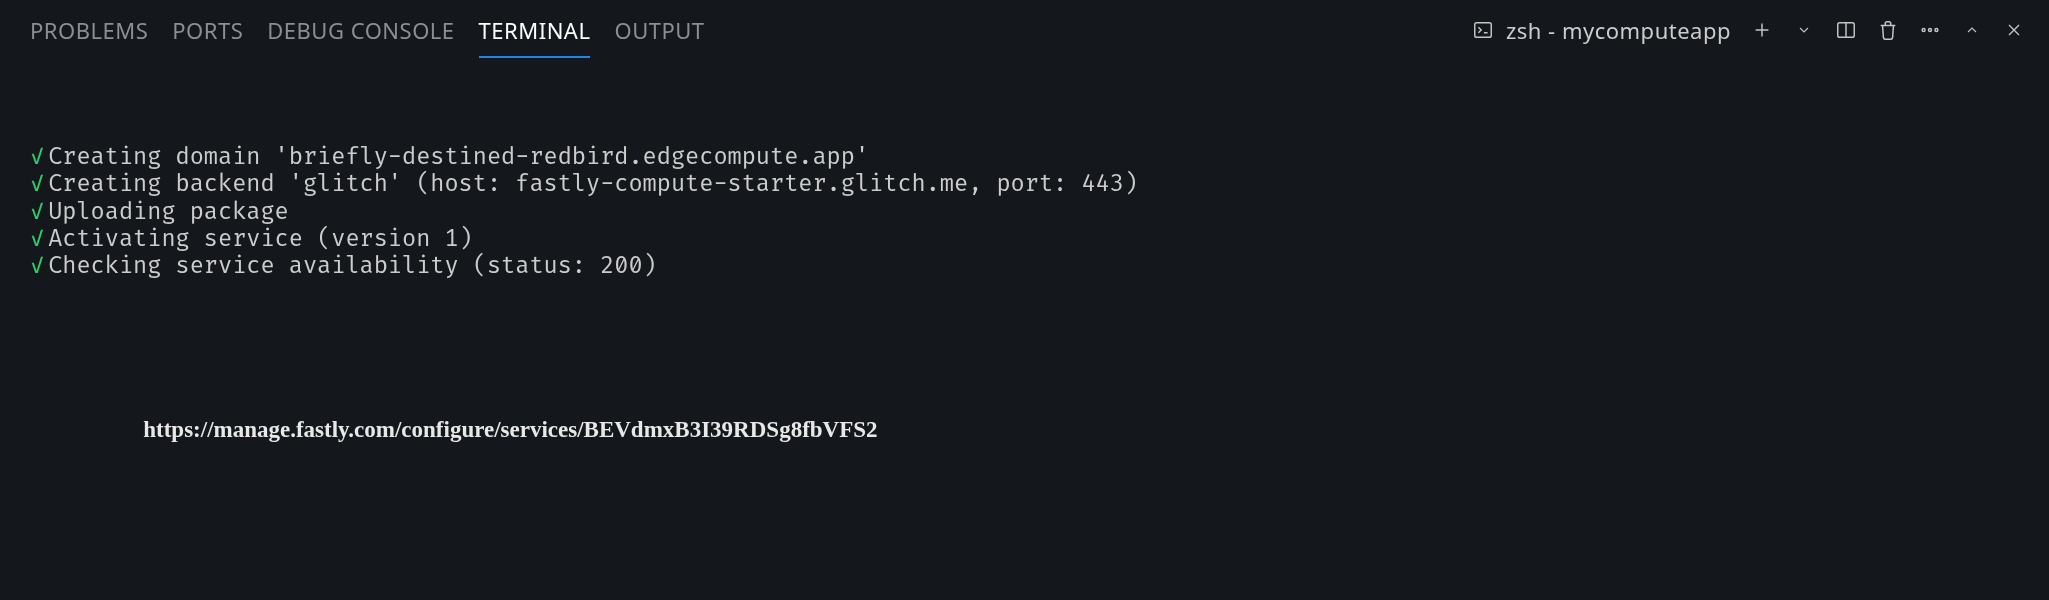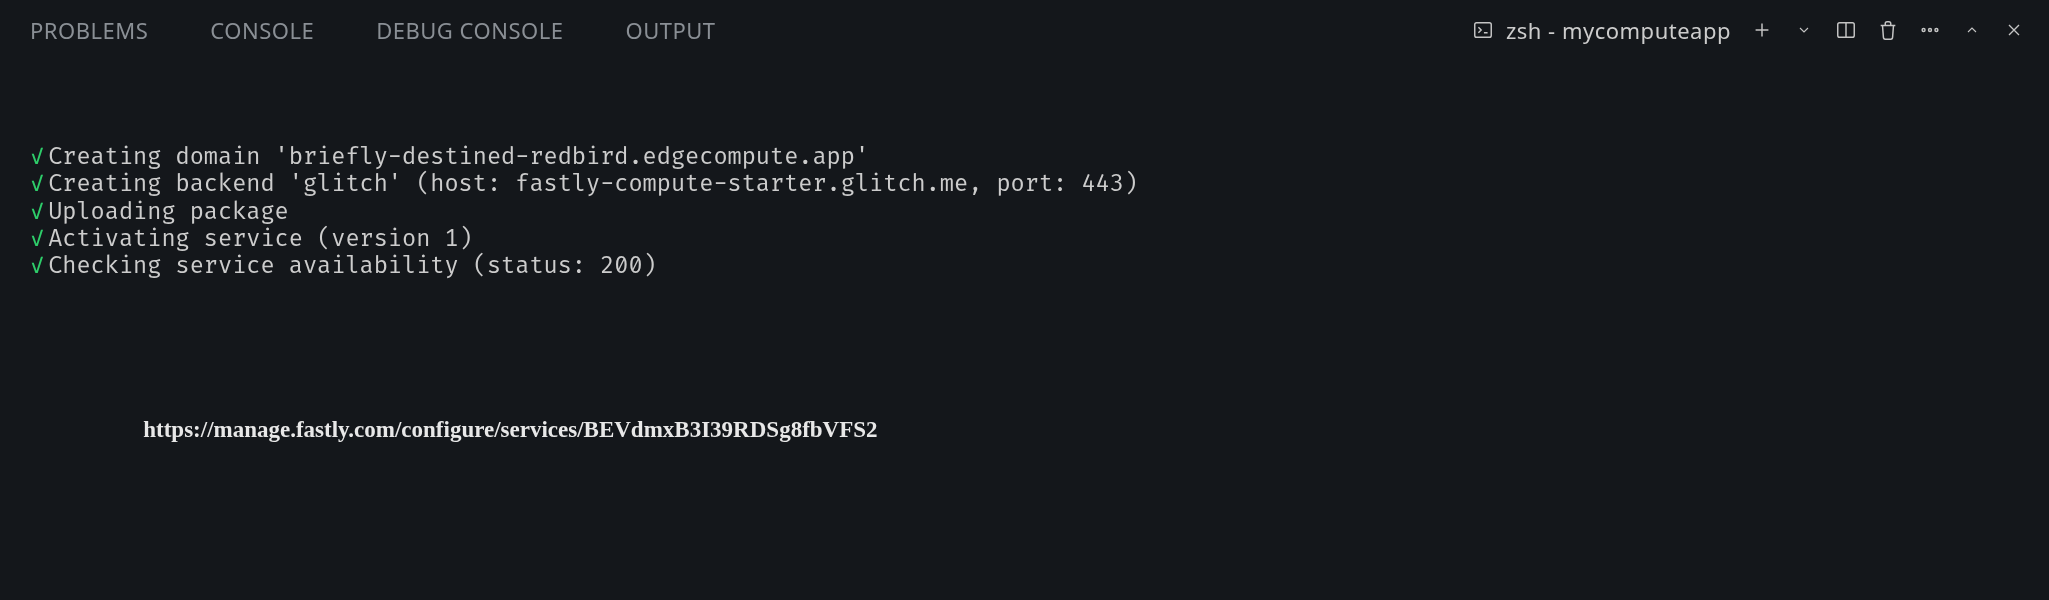--- a/index.html
+++ b/index.html
@@ -27,21 +27,21 @@
   .panel-bar {
     display: flex;
     align-items: center;
     height: 60px;
     padding: 0 24px 0 30px;
     font-size: 22px;
     letter-spacing: 0.5px;
   }
   .tabs {
     display: flex;
-    gap: 62px;
+    gap: 24px;
     align-items: center;
     height: 100%;
   }
   .tab {
     color: var(--muted);
     cursor: pointer;
     height: 100%;
     display: flex;
     align-items: center;
     position: relative;
@@ -97,22 +97,23 @@
   .bold { font-weight: 700; color: var(--bold); font-family: Liberation Serif, serif; }
   .steps .line { display:flex; }
   .steps .txt { margin-left: 4px; }
 </style>
 </head>
 <body>
 
 <div class="panel-bar">
   <div class="tabs">
     <div class="tab">PROBLEMS</div>
-    <div class="tab">CONSOLE</div>
+    <div class="tab">PORTS</div>
     <div class="tab">DEBUG CONSOLE</div>
+    <div class="tab active">TERMINAL</div>
     <div class="tab">OUTPUT</div>
   </div>
 
   <div class="right-section">
     <div class="term-selector">
       <span class="ricon">
         <svg viewBox="0 0 24 24">
             <rect x="3" y="4" width="18" height="16" rx="2"></rect>
             <path d="M7 9l3 3-3 3M13 15h4"></path>
           </svg>

